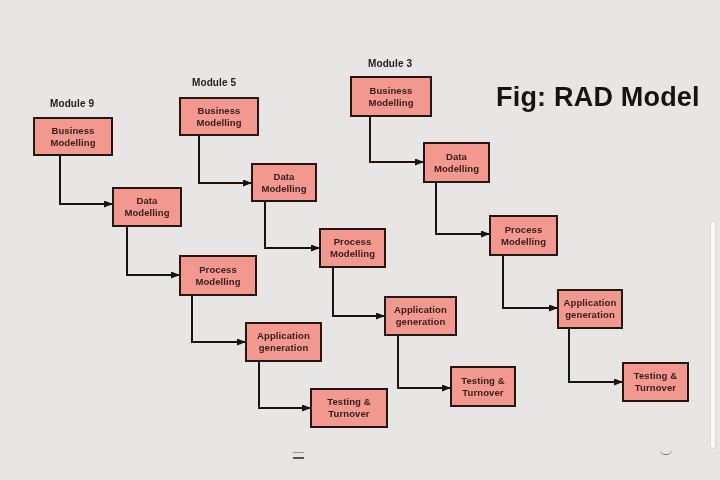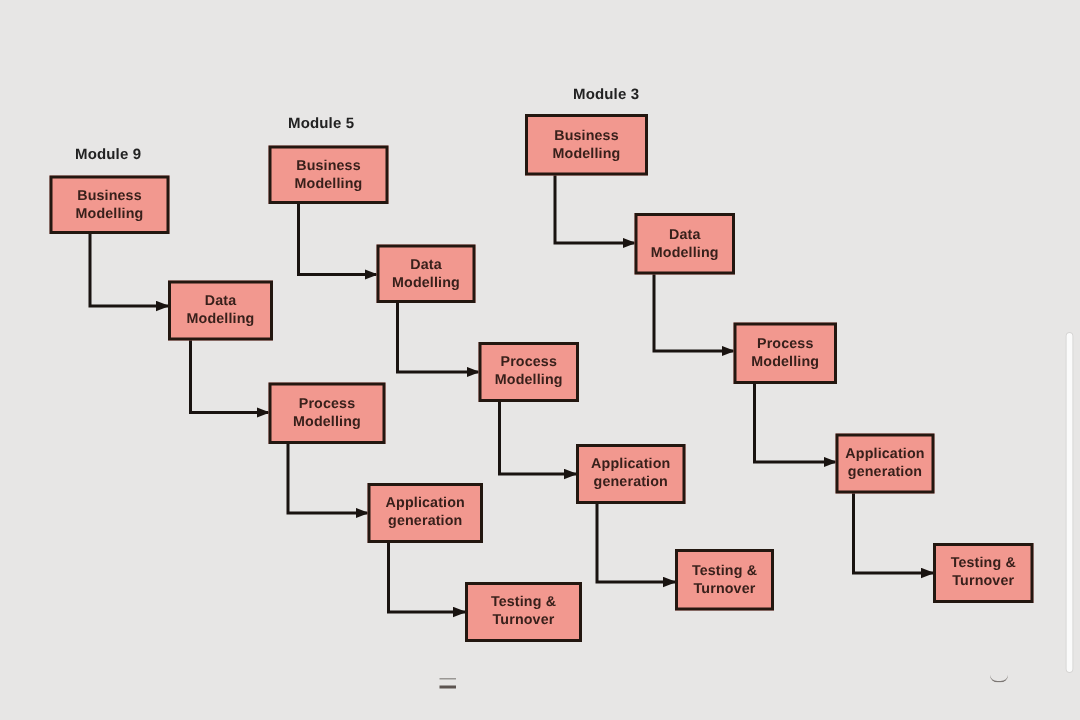--- a/index.html
+++ b/index.html
@@ -107,39 +107,40 @@
 
       <path d="M370,116 L370,162 L423,162" marker-end="url(#arrow)"></path>
       <path d="M436,182 L436,234 L489,234" marker-end="url(#arrow)"></path>
       <path d="M503,255 L503,308 L557,308" marker-end="url(#arrow)"></path>
       <path d="M569,327 L569,382 L622,382" marker-end="url(#arrow)"></path>
     </g>
   </svg>
 
   <div class="module-label" style="left:50px;top:98px">Module 9</div>
   <div class="module-label" style="left:192px;top:77px">Module 5</div>
-  <div class="module-label" style="left:382px;top:58px">Module 3</div>
+  <div class="module-label" style="left:368px;top:58px">Module 3</div>
 
   <div class="box" style="left:33px;top:117px;width:80px;height:39px">Business Modelling</div>
   <div class="box" style="left:112px;top:187px;width:70px;height:40px">Data Modelling</div>
   <div class="box" style="left:179px;top:255px;width:78px;height:41px">Process Modelling</div>
   <div class="box" style="left:245px;top:322px;width:77px;height:40px">Application generation</div>
   <div class="box" style="left:310px;top:388px;width:78px;height:40px">Testing &amp; Turnover</div>
 
   <div class="box" style="left:179px;top:97px;width:80px;height:39px">Business Modelling</div>
   <div class="box" style="left:251px;top:163px;width:66px;height:39px">Data Modelling</div>
   <div class="box" style="left:319px;top:228px;width:67px;height:40px">Process Modelling</div>
   <div class="box" style="left:384px;top:296px;width:73px;height:40px">Application generation</div>
   <div class="box" style="left:450px;top:366px;width:66px;height:41px">Testing &amp; Turnover</div>
 
   <div class="box" style="left:350px;top:76px;width:82px;height:41px">Business Modelling</div>
   <div class="box" style="left:423px;top:142px;width:67px;height:41px">Data Modelling</div>
   <div class="box" style="left:489px;top:215px;width:69px;height:41px">Process Modelling</div>
   <div class="box" style="left:557px;top:289px;width:66px;height:40px">Application generation</div>
   <div class="box" style="left:622px;top:362px;width:67px;height:40px">Testing &amp; Turnover</div>
 
+  <div class="fig-title">Fig: RAD Model</div>
 
   <div class="scrollbar-thumb"></div>
 
   <div class="smudge smudge-1"></div>
   <div class="smudge smudge-2"></div>
 
 </div>
 
 </body></html>

